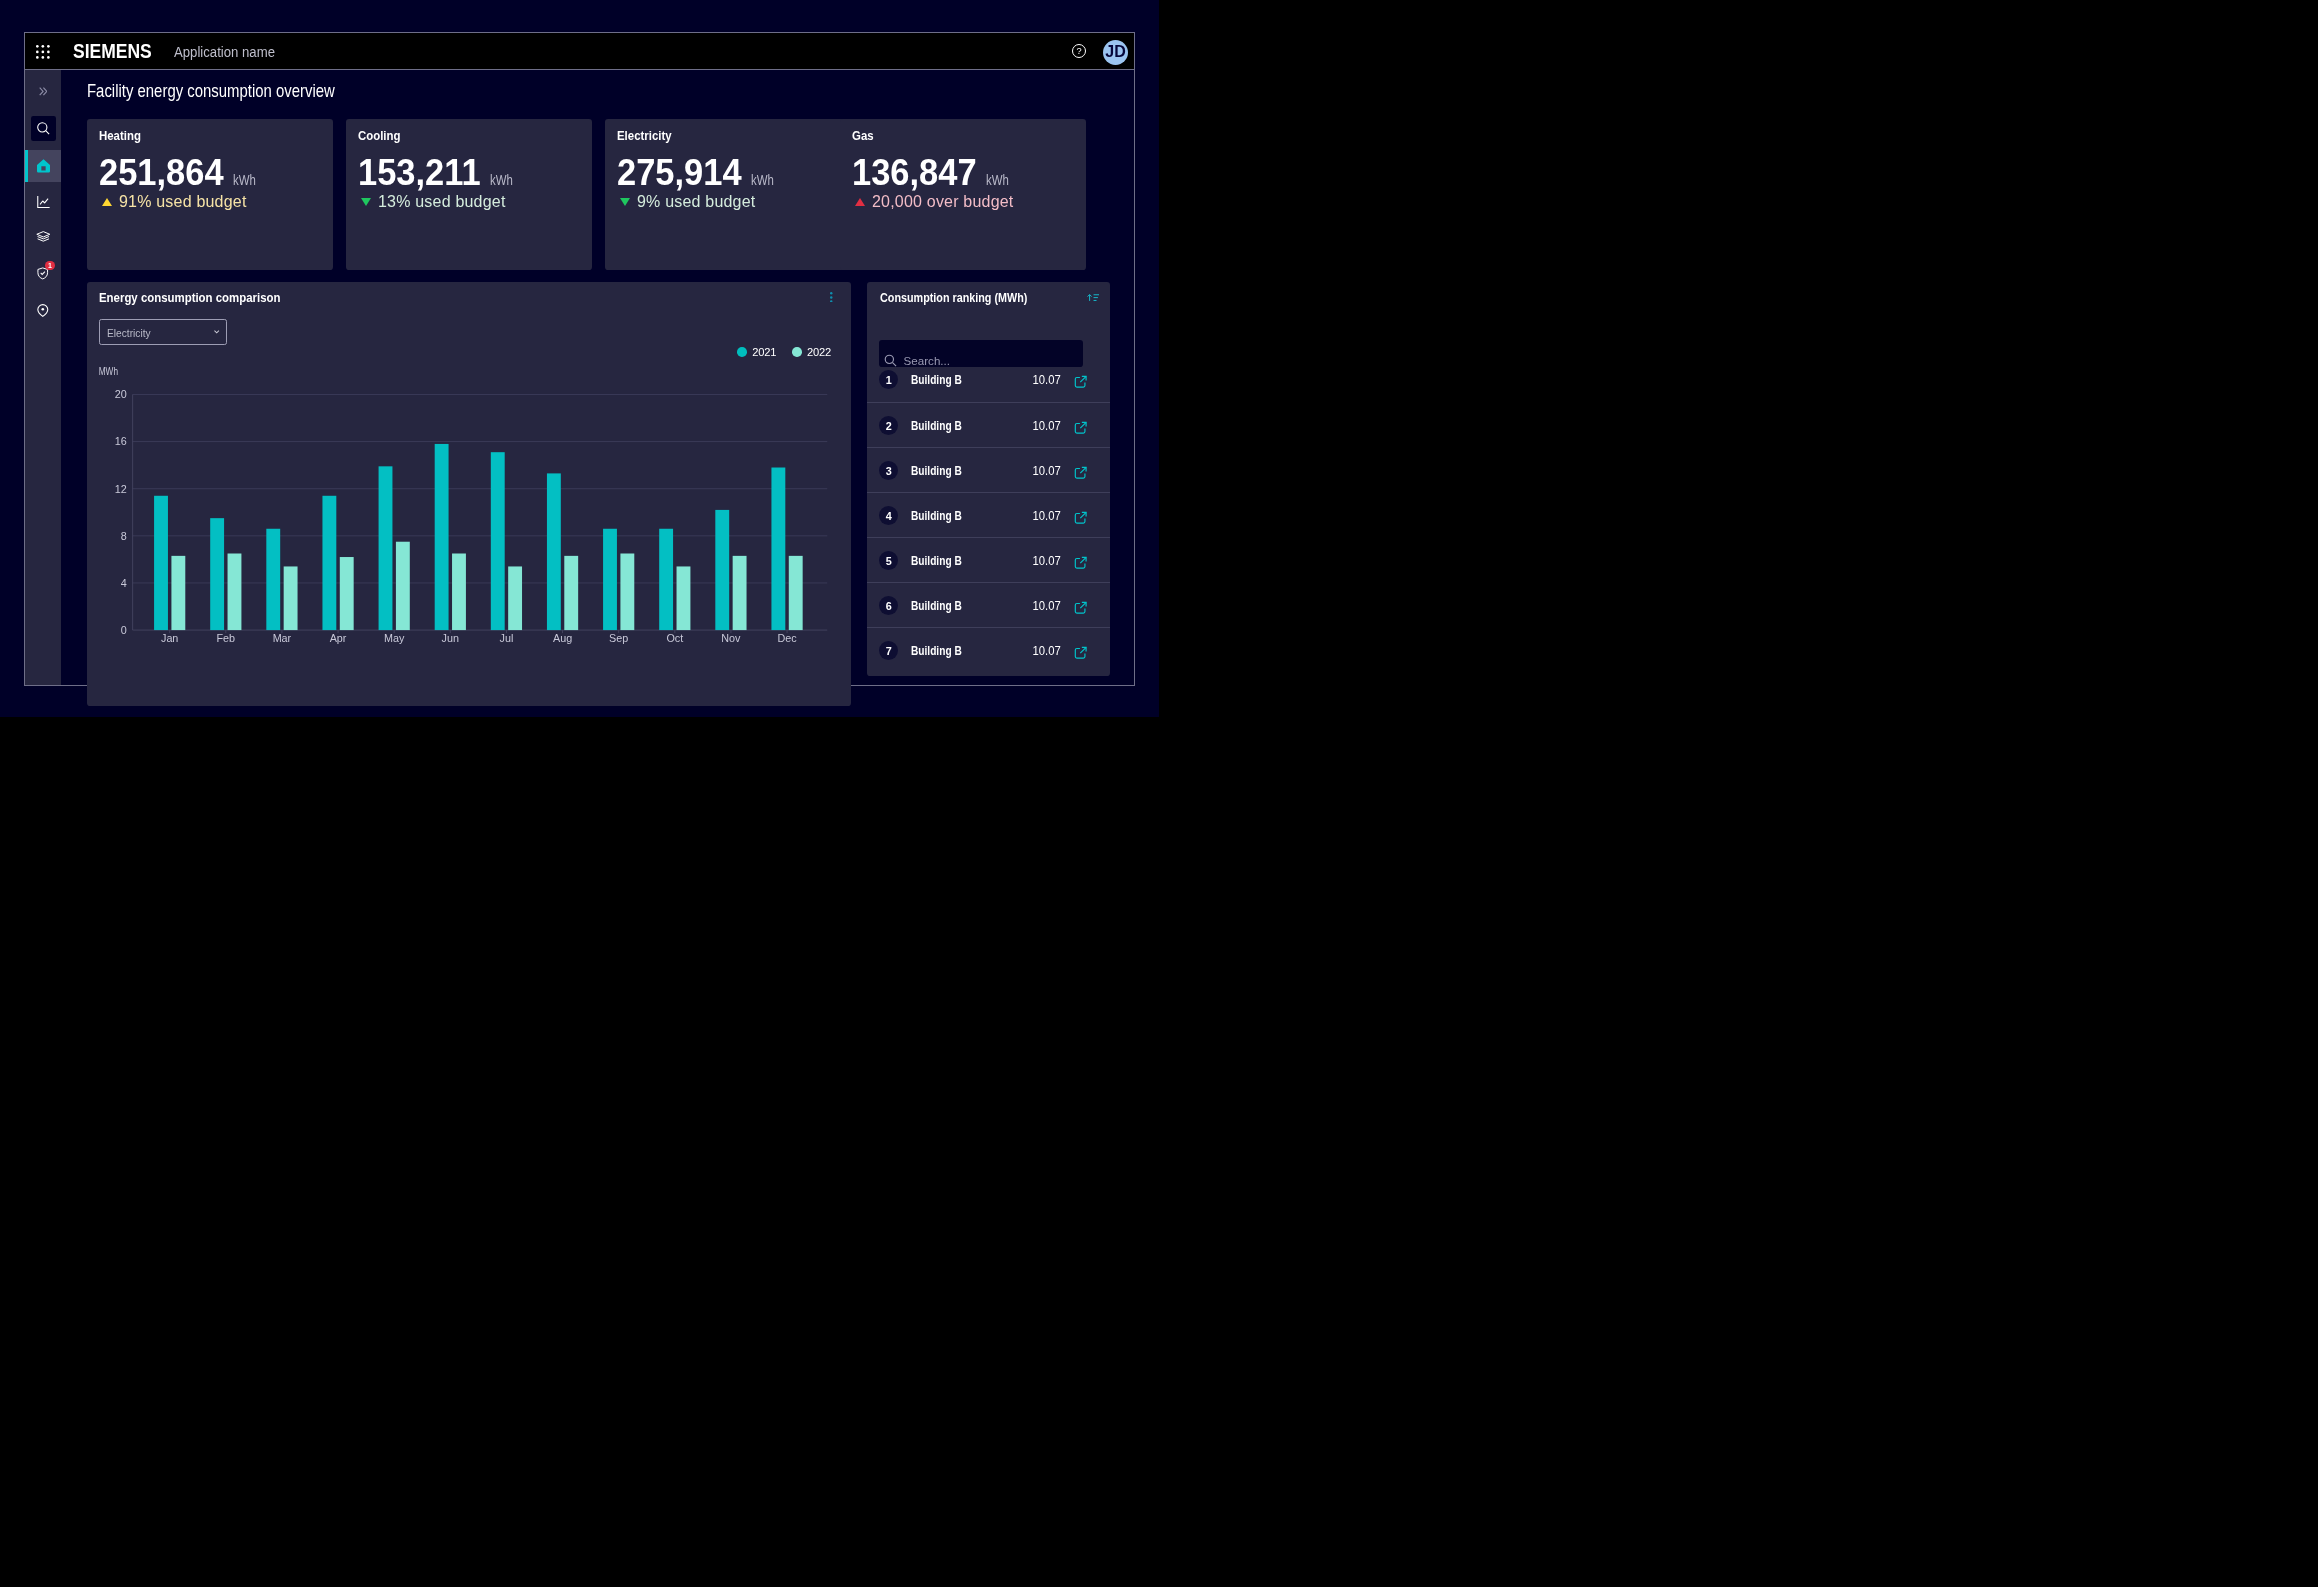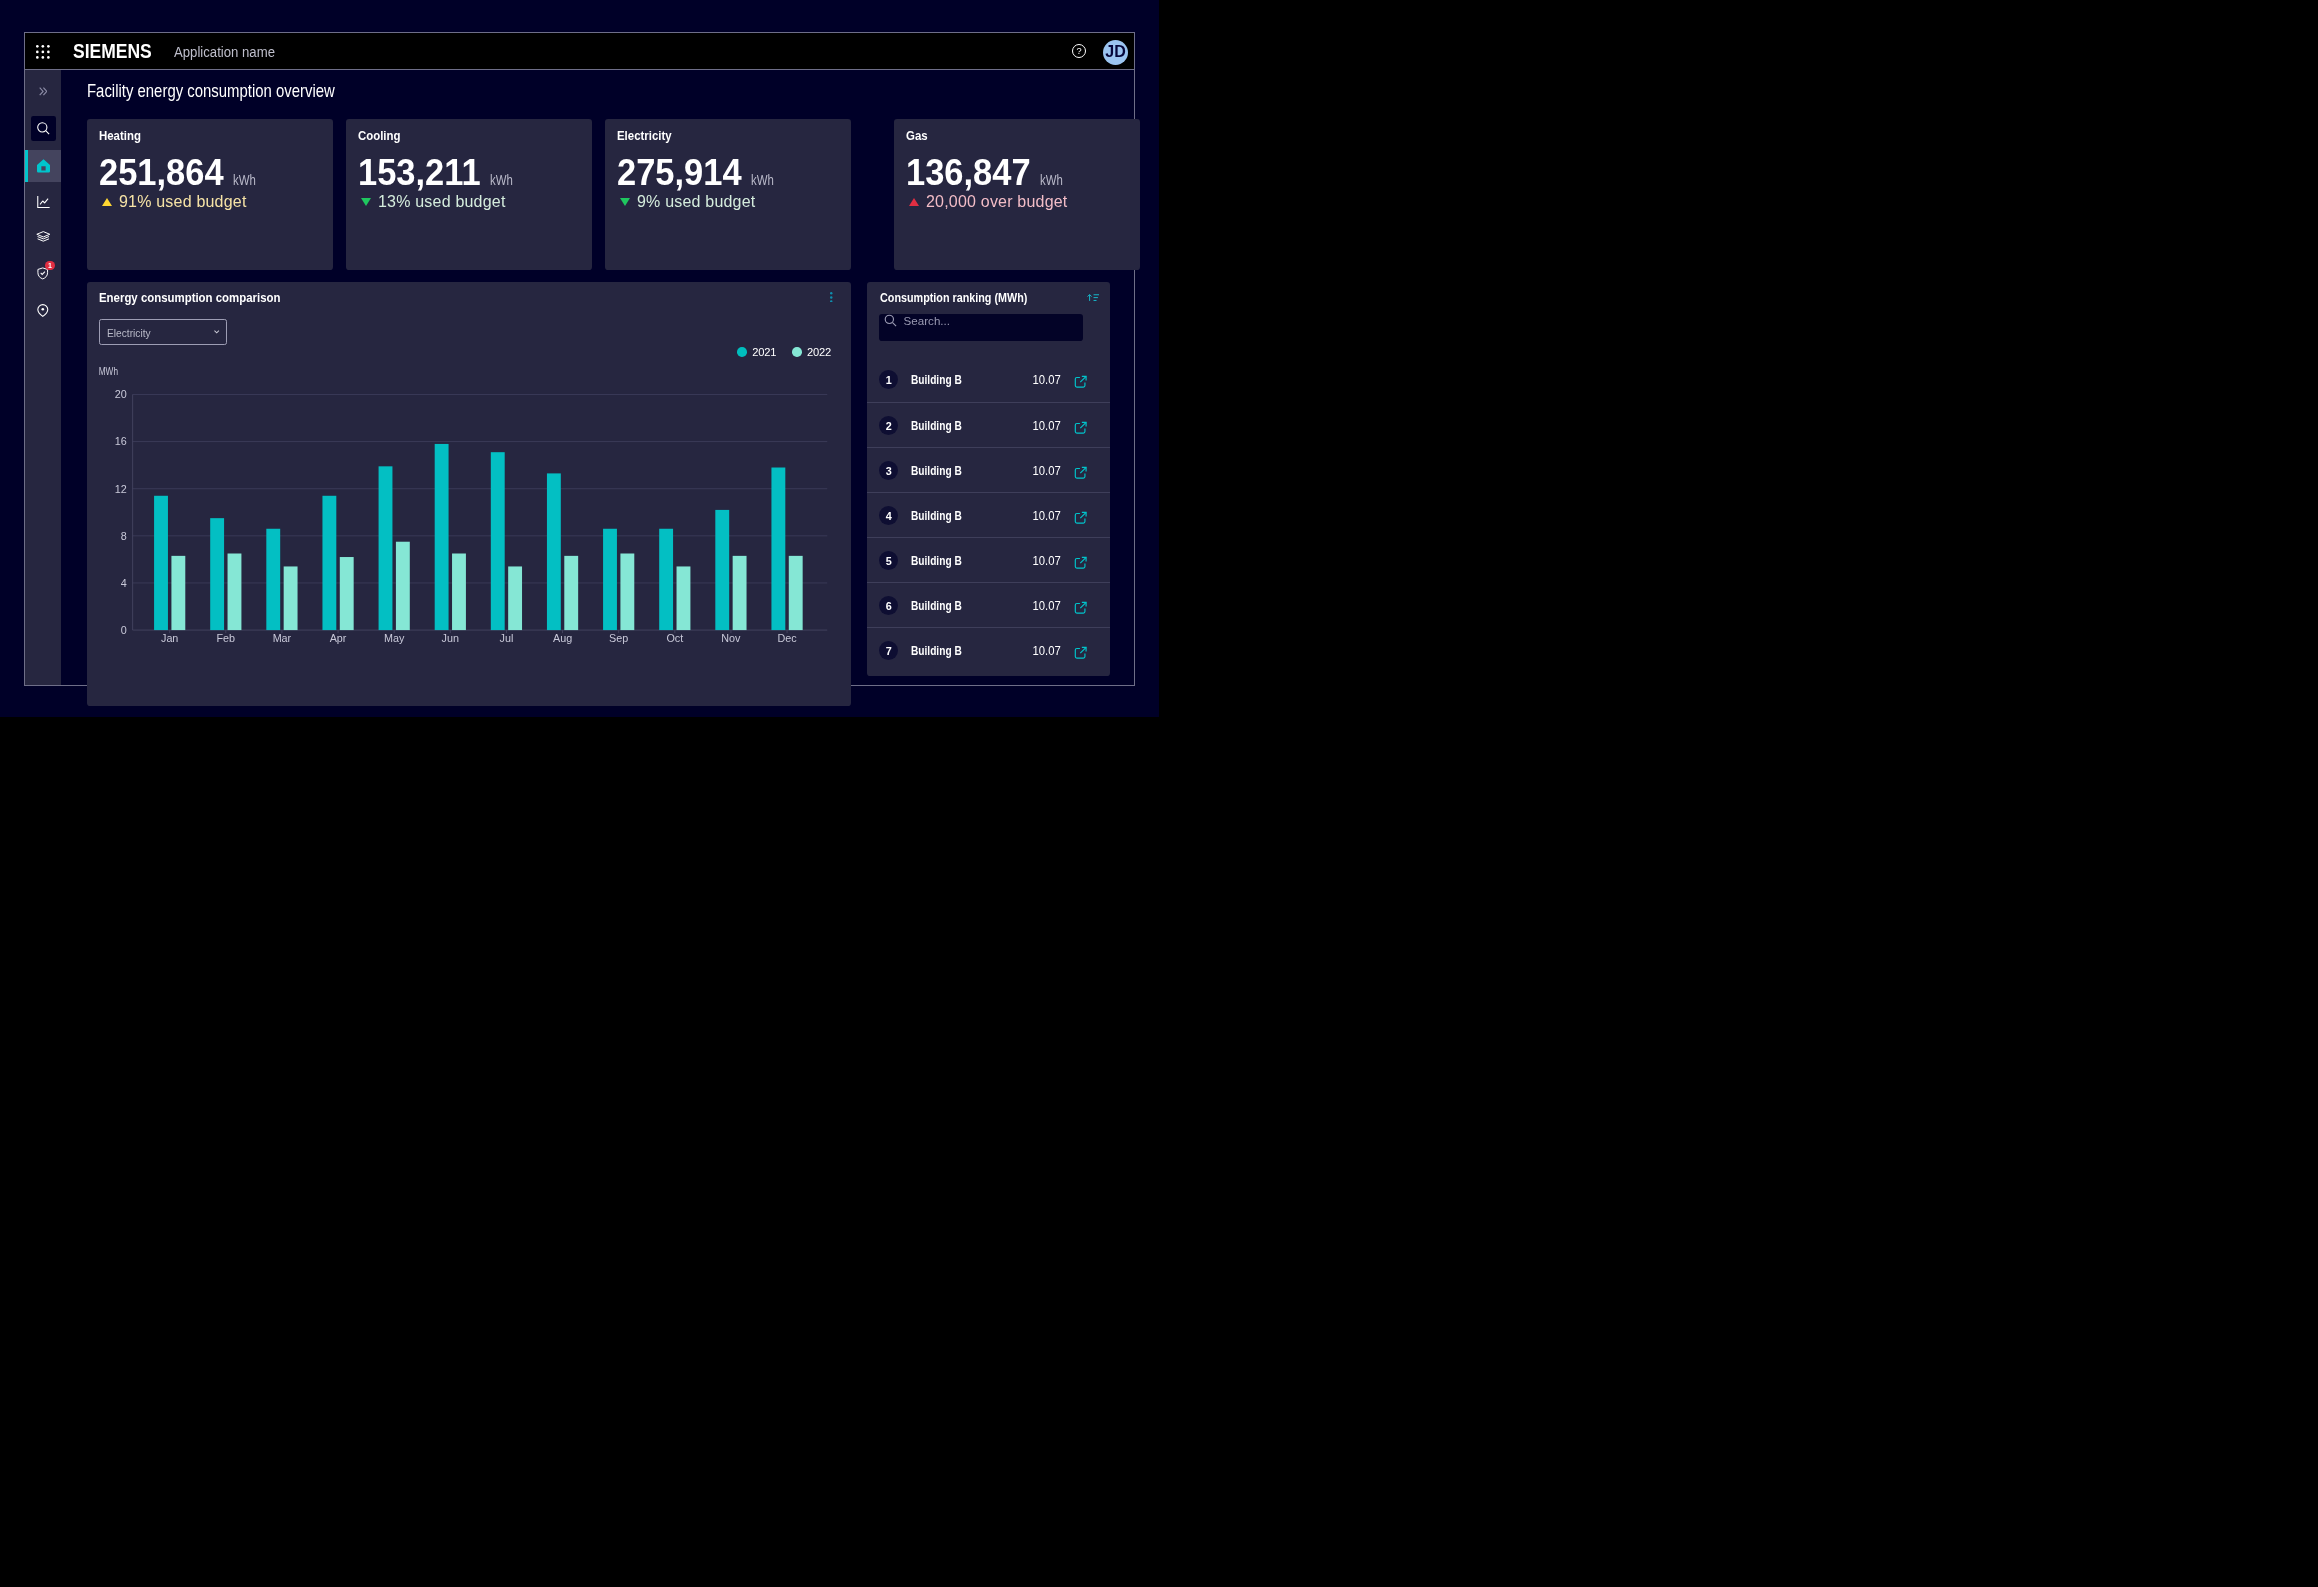--- a/index.html
+++ b/index.html
@@ -52,22 +52,22 @@
   display:flex; align-items:center; padding-left:6.6px; }
 .legend { position:absolute; right:20px; top:64px; display:flex; align-items:center; gap:16px;
   color:#fff; font-size:11.2px; letter-spacing:-0.2px; }
 .dot { width:9.7px; height:9.7px; border-radius:50%; }
 .kebab { position:absolute; right:17.5px; top:9.5px; }
 
 .rank { position:absolute; left:806px; top:212px; width:243px; height:394px;
   background:#262640; border-radius:3.1px; }
 .rank .t { position:absolute; left:13.3px; top:10px; font-size:12.7px; line-height:12.7px; font-weight:700; color:#fff; transform:scaleX(0.85); transform-origin:0 0; white-space:nowrap; }
 .rank .sort { position:absolute; right:10.6px; top:12.4px; }
-.searchbox { position:absolute; left:11.6px; top:32px; width:204px; height:27px; background:#030327;
-  border-radius:3.1px; display:flex; align-items:flex-start; color:#9a9ab2; font-size:11.6px; }
+.searchbox { position:absolute; left:11.6px; top:58px; width:204px; height:27px; background:#030327;
+  border-radius:3.1px; display:flex; align-items:flex-end; color:#9a9ab2; font-size:11.6px; }
 .rows { position:absolute; left:0; top:75px; width:243px; }
 .row { height:45px; position:relative; border-top:0.8px solid #3e3e5a; }
 .row:first-child { border-top:none; }
 .badge { position:absolute; left:12.3px; top:13px; width:19px; height:19px; border-radius:50%;
   background:#0e0e32; color:#fff; font-size:10.8px; font-weight:700;
   display:flex; align-items:center; justify-content:center; }
 .bname { position:absolute; left:44px; top:15.6px; font-size:12.7px; line-height:14.6px; font-weight:700; color:#fff; transform:scaleX(0.8); transform-origin:0 0; white-space:nowrap; }
 .bval { position:absolute; right:49px; top:15.6px; font-size:12.7px; line-height:14.6px; color:#fff; transform:scaleX(0.89); transform-origin:100% 0; }
 .rowicon { position:absolute; right:22px; top:17px; }
 </style>
@@ -154,21 +154,21 @@
       <div class="kpi" style="left:285px">
         <div class="t">Cooling</div>
         <div class="num"><span class="nt">153,211</span><span class="unit">kWh</span></div>
         <div class="delta" style="color:#d5eddd"><div class="tri-down"></div>13% used budget</div>
       </div>
       <div class="kpi" style="left:544px">
         <div class="t">Electricity</div>
         <div class="num"><span class="nt">275,914</span><span class="unit">kWh</span></div>
         <div class="delta" style="color:#d5eddd"><div class="tri-down"></div>9% used budget</div>
       </div>
-      <div class="kpi" style="left:833px">
+      <div class="kpi" style="left:779px">
         <div class="t">Gas</div>
         <div class="num"><span class="nt">136,847</span><span class="unit">kWh</span></div>
         <div class="delta" style="color:#f3bdc7"><div class="tri-up red"></div>20,000 over budget</div>
       </div>
 
       <div class="chart-card">
         <div class="t">Energy consumption comparison</div>
         <div class="kebab">
           <svg width="3.1" height="10.8" viewBox="0 0 4 14" fill="#0f8fae">
             <circle cx="1.6" cy="1.6" r="1.6"></circle>

